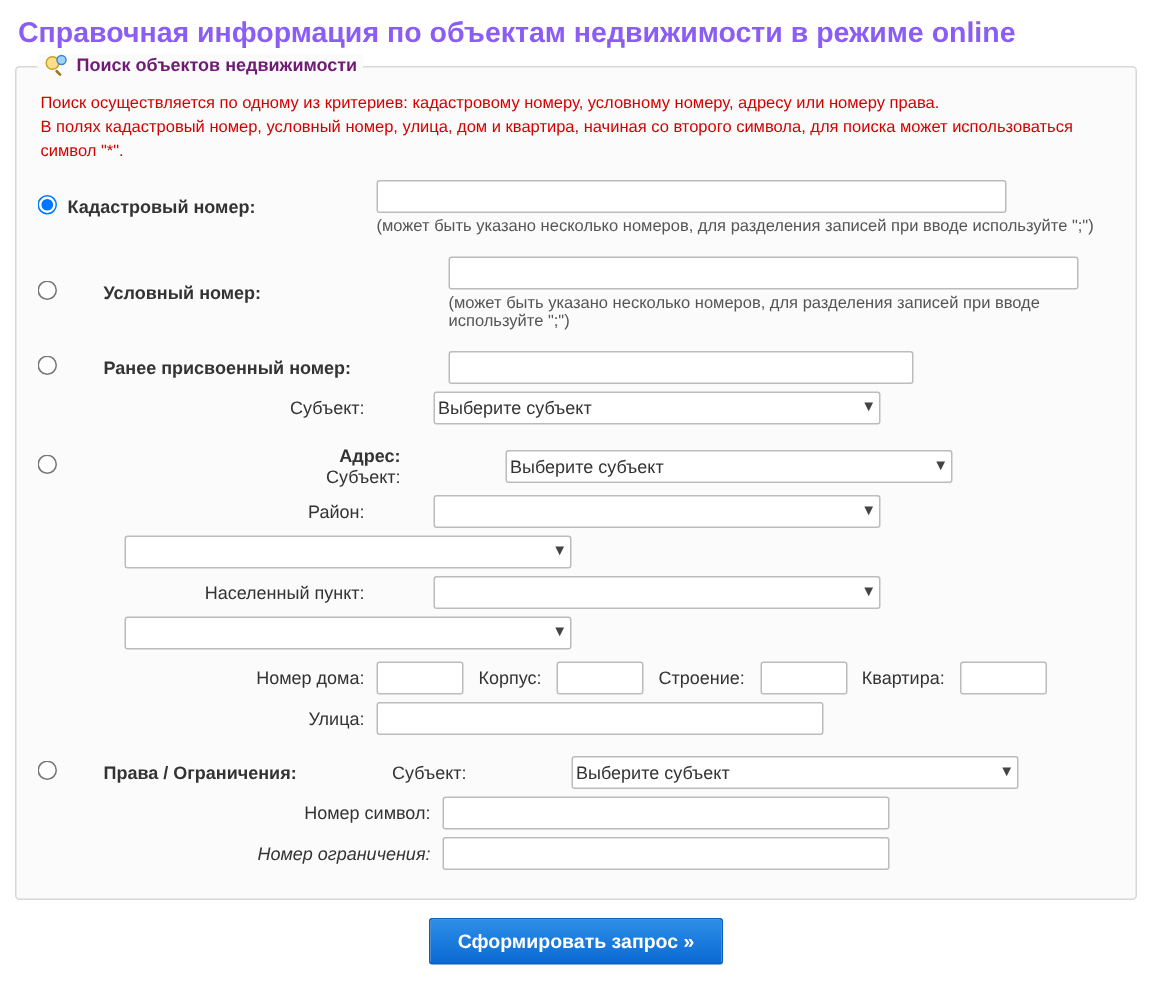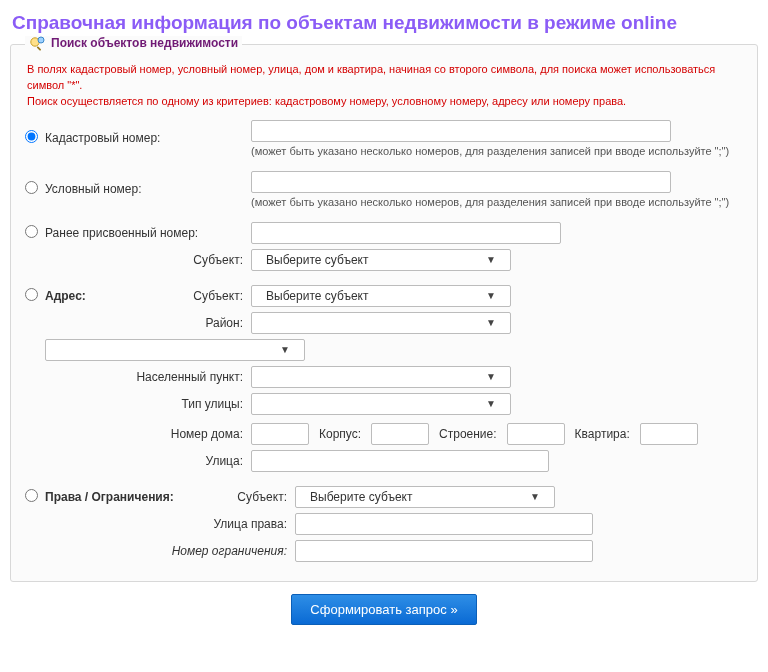--- a/index.html
+++ b/index.html
@@ -20,52 +20,53 @@
   }
   .legend {
     position: relative; top: -9px; background: #fbfbfb;
     padding: 0 4px; display: inline-flex; align-items: flex-start;
     gap: 6px; font-weight: bold; color: #701a75; font-size: 12px;
   }
   .legend-icon { width: 16px; height: 16px; }
   .hint { color: #d40000; font-size: 11px; line-height: 1.45; margin: -2px 0 10px 2px; }
 
   .row { display: flex; align-items: center; margin-bottom: 5px; }
-  .row.section-start { margin-top: 14px; }
+  .row.section-start { margin-top: 14px; gap: 24px; }
   .radio-col { width: 20px; flex: 0 0 20px; }
   .label-col { width: 206px; flex: 0 0 206px; text-align: right; padding-right: 8px; }
-  .label-col.bold { font-weight: normal; text-align: left; padding-left: 0; }
+  .label-col.bold { font-weight: bold; text-align: left; padding-left: 0; }
   .label-sub { text-align: right; padding-right: 8px; }
   .field-col { flex: 1 1 auto; justify-content: flex-end; }
 
   input[type="text"] {
     width: 420px; height: 22px; border: 1px solid #bcbcbc;
     border-radius: 2px; padding: 2px 5px; font-size: 12px;
     background:#fff;
   }
   input[type="text"].short { width: 58px; }
   .note { color: #555; font-size: 11px; margin: 3px 0 0 0; }
 
   .select {
-    width: 260px; height: 22px; border: 1px solid #bcbcbc;
+    width: 298px; height: 22px; border: 1px solid #bcbcbc;
     border-radius: 2px; background: #fff; display: flex;
     align-items: center; justify-content: space-between;
-    padding: 0 14px; cursor: pointer; font-size: 12px;
+    padding: 0 2px; cursor: pointer; font-size: 12px;
     color:#333;
+    margin-left:38px;
   }
   .select .caret { color:#444; font-size:10px; }
 
   .house-row { display:flex; align-items:center; gap:10px; }
   .house-row .lbl { text-align:right; }
 
   .submit-wrap { text-align:center; margin-top:12px; }
   .submit-btn {
     background: linear-gradient(#2e8ee6, #0a6ad4);
     color:#fff; border:1px solid #0b5fb8; border-radius:2px;
-    font-size:13px; font-weight:normal; padding:7px 18px;
+    font-size:13px; font-weight:bold; padding:7px 18px;
     cursor:pointer;
     text-align:center;
   }
   input[type="radio"]{ margin:0; }
   .field-stack { display:flex; flex-direction:column; }
 </style>
 </head>
 <body>
 
 <div class="page-title">Справочная информация по объектам недвижимости в режиме online</div>
@@ -76,22 +77,22 @@
       <svg viewBox="0 0 16 16">
           <circle cx="6" cy="6" r="4.2" fill="#ffe089" stroke="#caa128" stroke-width="1"></circle>
           <rect x="8.8" y="10.2" width="5" height="1.8" rx="0.9" transform="rotate(45 8.8 10.2)" fill="#9a7a1e"></rect>
           <circle cx="12" cy="4" r="3" fill="#9fd2ff" stroke="#3b88c9" stroke-width="1"></circle>
         </svg>
     </span>
     <span>Поиск объектов недвижимости</span>
   </div>
 
   <div class="hint">
+    <div>Поиск осуществляется по одному из критериев: кадастровому номеру, условному номеру, адресу или номеру права.</div>
     <div>В полях кадастровый номер, условный номер, улица, дом и квартира, начиная со второго символа, для поиска может использоваться символ "*".</div>
-    <div>Поиск осуществляется по одному из критериев: кадастровому номеру, условному номеру, адресу или номеру права.</div>
   </div>
 
   
   <div class="row">
     <div class="radio-col"><input type="radio" name="crit" checked="" style=""></div>
     <div class="label-col bold"><span>Кадастровый номер:</span></div>
     <div class="field-col field-stack">
       <input type="text" style="">
       <div class="note">(может быть указано несколько номеров, для разделения записей при вводе используйте ";")</div>
     </div>
@@ -120,21 +121,21 @@
       <div class="select">
         <span>Выберите субъект</span>
         <span class="caret">▼</span>
       </div>
     </div>
   </div>
 
   
   <div class="row section-start">
     <div class="radio-col"><input type="radio" name="crit" style=""></div>
-    <div class="label-col" style="display:flex;">
+    <div class="label-col" style="display:flex;flex-direction:column;">
       <span style="font-weight:bold; flex:0 0 auto;">Адрес:</span>
       <span style="flex:1 1 auto; text-align:right;">Субъект:</span>
     </div>
     <div class="field-col">
       <div class="select">
         <span>Выберите субъект</span>
         <span class="caret">▼</span>
       </div>
     </div>
   </div>
@@ -162,21 +163,20 @@
     <div class="label-col label-sub"><span>Населенный пункт:</span></div>
     <div class="field-col">
         <div class="select">
           <span></span>
           <span class="caret">▼</span>
         </div>
       </div>
   </div>
   <div class="row">
       <div class="radio-col"></div>
-    <div class="label-col label-sub"><span>Тип улицы:</span></div>
     <div class="field-col">
         <div class="select">
           <span></span>
           <span class="caret">▼</span>
         </div>
       </div>
   </div>
   <div class="row" style="margin-top:8px;">
       <div class="radio-col"></div>
     <div class="label-col label-sub"><span>Номер дома:</span></div>
@@ -207,21 +207,21 @@
     </div>
     <div class="field-col">
       <div class="select">
         <span>Выберите субъект</span>
         <span class="caret">▼</span>
       </div>
     </div>
   </div>
   <div class="row">
       <div class="radio-col"></div>
-    <div class="label-col label-sub" style="width:250px; flex:0 0 250px;"><span>Улица права:</span></div>
+    <div class="label-col label-sub" style="width:250px; flex:0 0 250px;"><span>Номер символ:</span></div>
     <div class="field-col"><input type="text" style="width: 298px;"></div>
   </div>
   <div class="row">
       <div class="radio-col"></div>
     <div class="label-col label-sub" style="width:250px; flex:0 0 250px;font-style:italic;"><span>Номер ограничения:</span></div>
     <div class="field-col"><input type="text" style="width: 298px;"></div>
   </div>
 </div>
 
 <div class="submit-wrap">

